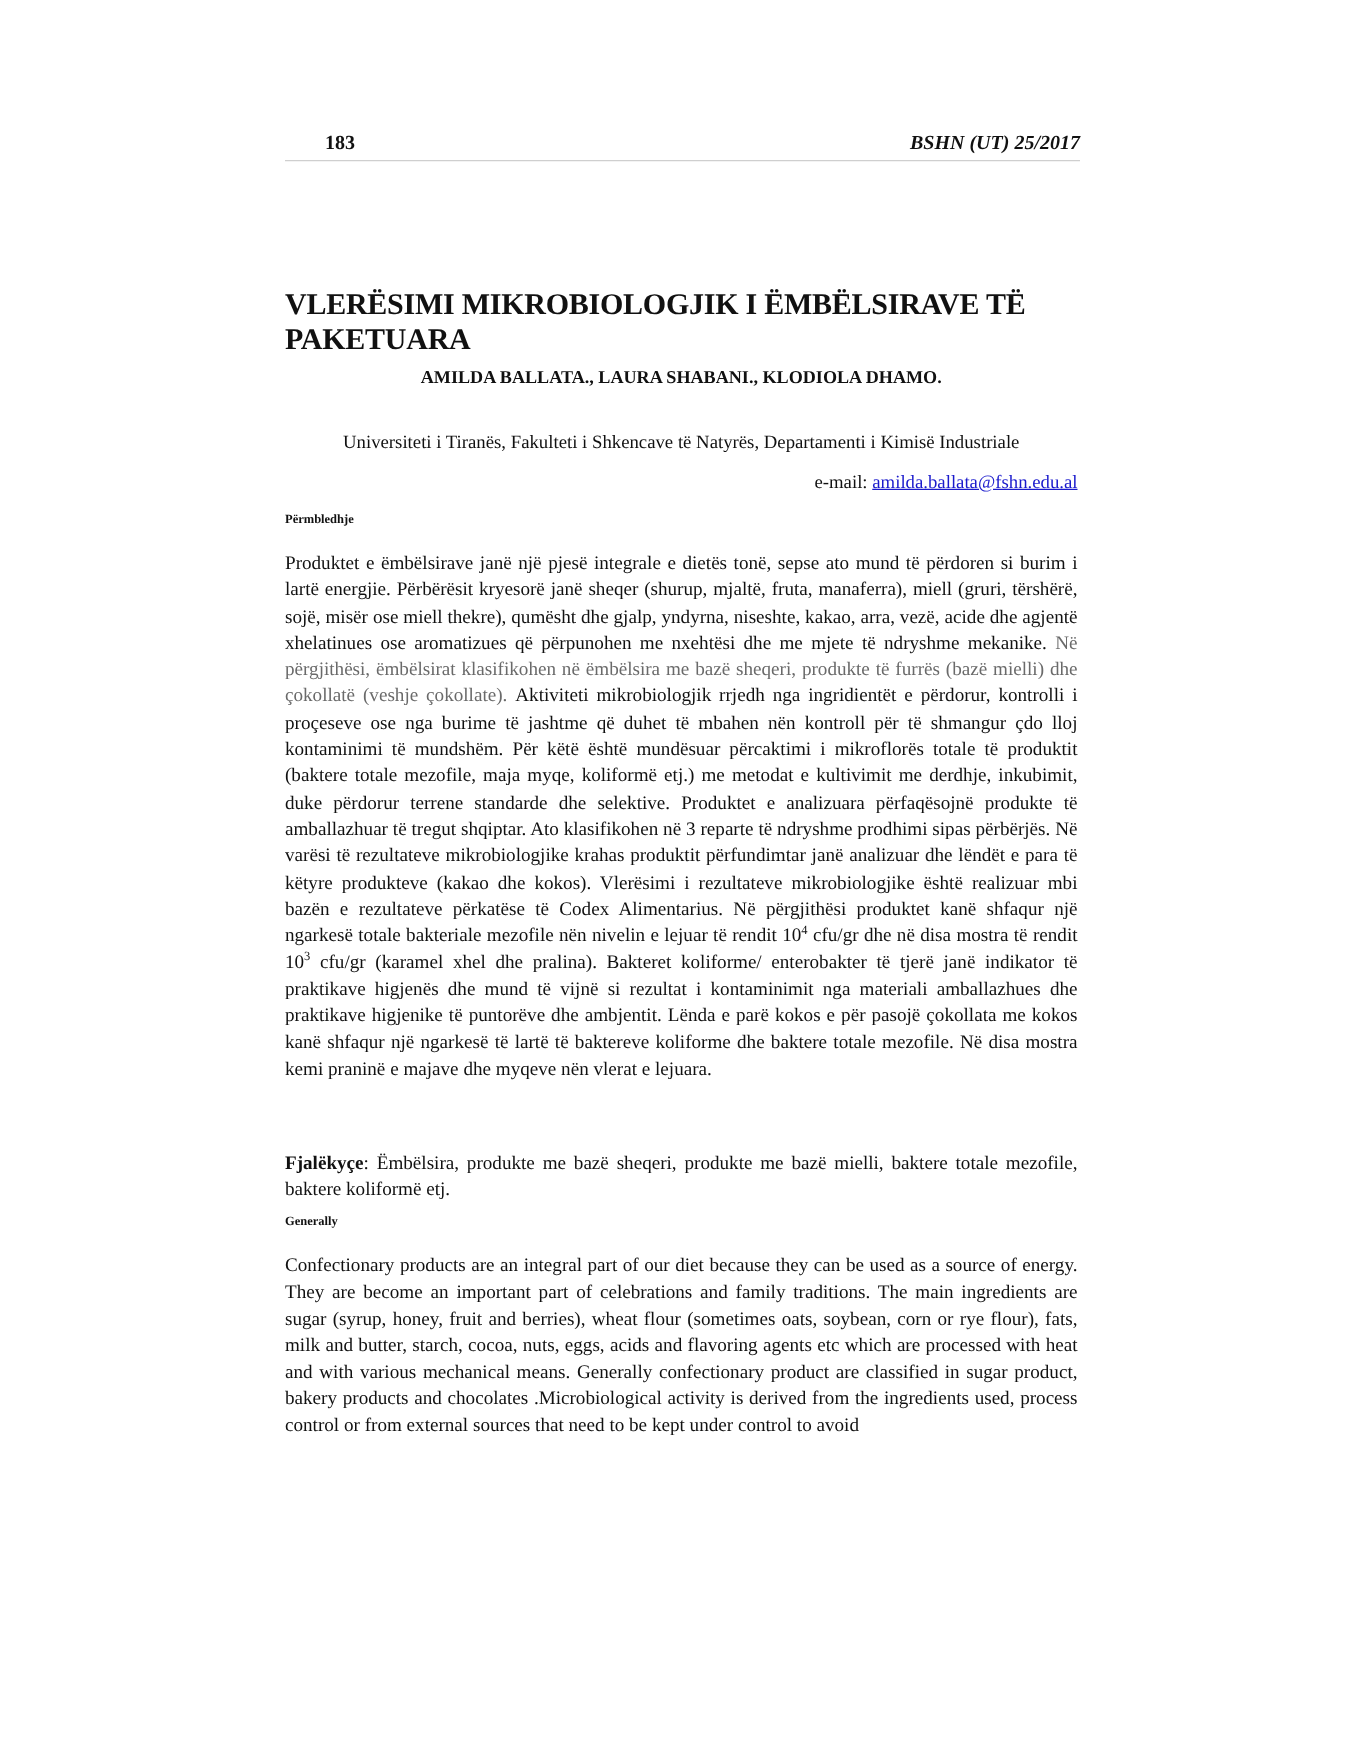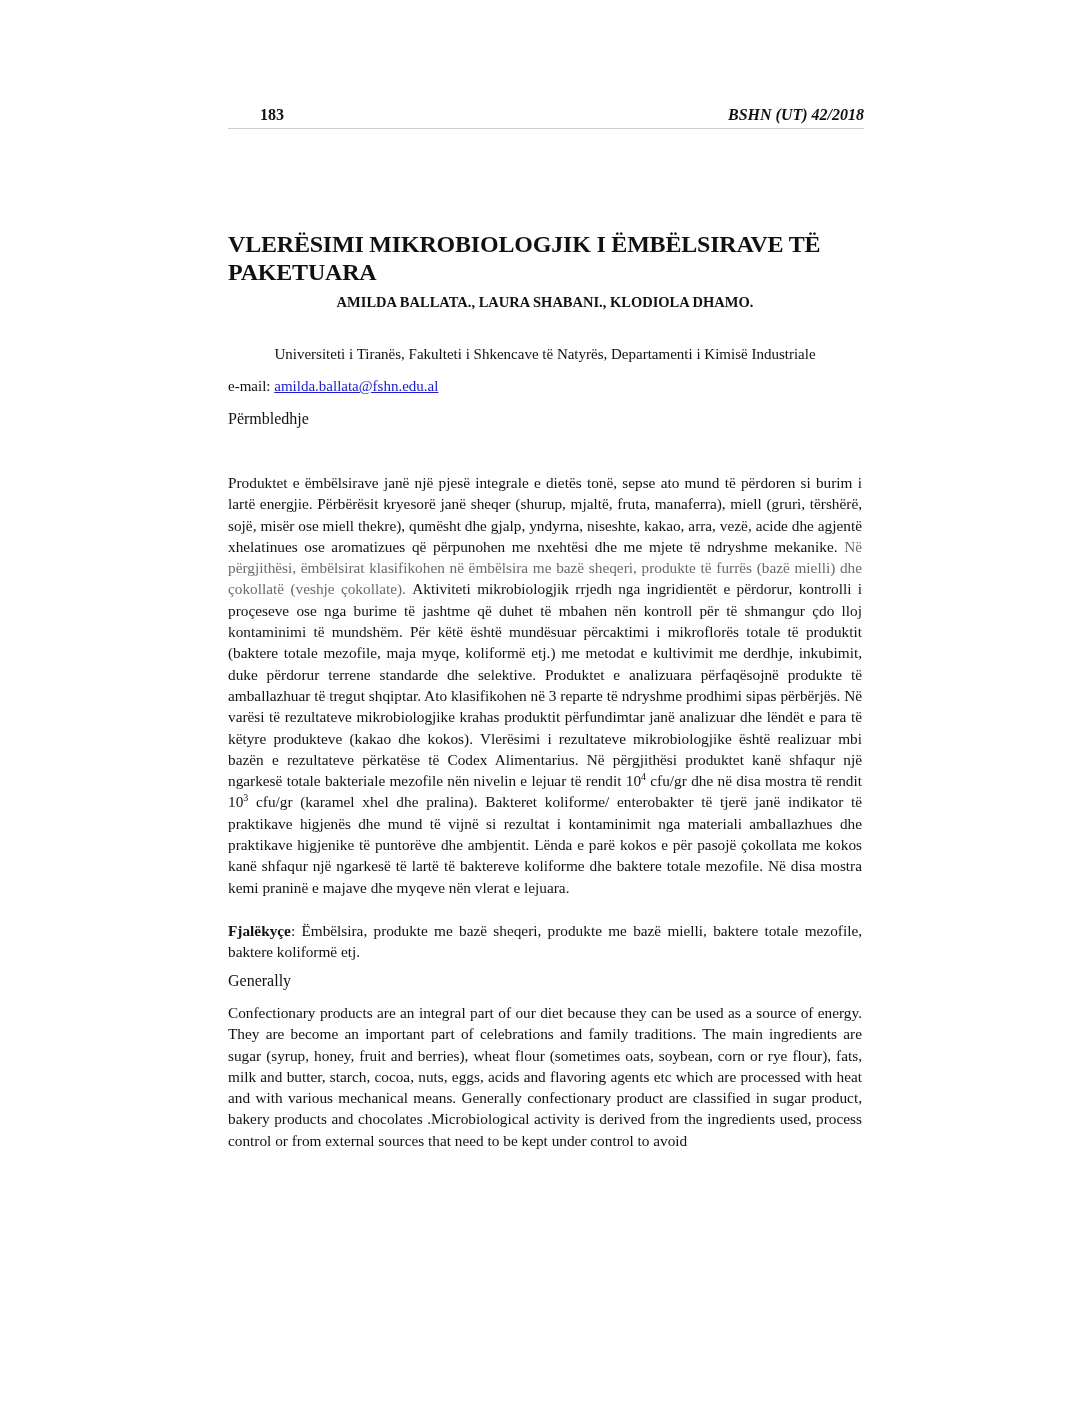--- a/index.html
+++ b/index.html
@@ -9,52 +9,52 @@
   .running-head { position: absolute; top: 106px; left: 0; width: 636px; height: 22px;
                   border-bottom: 1px solid #cfcfcf; font-weight: bold; font-size: 16px; }
   .running-head .pg { position: absolute; left: 0; top: 0; margin-left: 32px; }
   .running-head .journal { position: absolute; right: 0; top: 0; font-style: italic; }
   .title { position: absolute; top: 230px; left: 0; width: 634px; 
            font-weight: bold; font-size: 24px; line-height: 28px; letter-spacing: -0.2px; }
   .authors { position: absolute; top: 294px; left: 0; width: 634px; text-align: center;
              font-weight: bold; font-size: 14.5px; font-family: Liberation Serif, serif; }
   .affil { position: absolute; top: 326px; left: 0; width: 634px; text-align: center;
            font-size: 15px; line-height: 21px; margin-top: 18px; }
-  .email { position: absolute; top: 378px; left: 0; width: 634px; text-align: left; font-size: 15px; }
+  .email { position: absolute; top: 378px; left: 0; width: 634px; text-align: right; font-size: 15px; }
   .email a { color: #1a1acc; text-decoration: underline; }
-  .h { position: absolute; left: 0; font-weight: normal; font-size: 16px; }
+  .h { position: absolute; left: 0; font-weight: bold; font-size: 10px; }
   .para { position: absolute; left: 0; width: 634px; font-size: 15.3px; line-height: 21.3px;
           text-align: justify; }
   .gray { color: #6a6a6a; font-family: "Liberation Serif", serif; }
   sup { font-size: 10px; line-height: 0; }
   .kw-label { font-weight: bold; }
 </style>
 </head>
 <body>
 
 <div class="page">
 
   <div class="running-head">
     <span class="pg">183</span>
-    <span class="journal">BSHN (UT) 42/2018</span>
+    <span class="journal">BSHN (UT) 25/2017</span>
   </div>
 
   <div class="title">VLERËSIMI MIKROBIOLOGJIK I ËMBËLSIRAVE TË PAKETUARA</div>
 
   <div class="authors">AMILDA BALLATA., LAURA SHABANI., KLODIOLA DHAMO.</div>
 
   <div class="affil">Universiteti i Tiranës, Fakulteti i Shkencave të Natyrës, Departamenti i Kimisë Industriale</div>
 
   <div class="email">
     <span>e-mail: </span><a>amilda.ballata@fshn.edu.al</a>
   </div>
 
   <div class="h" style="top:410px;">Përmbledhje</div>
 
-  <div class="para" style="top:440px;margin-top:32px;">
+  <div class="para" style="top:440px;">
     <span>Produktet e ëmbëlsirave janë një pjesë integrale e dietës tonë, sepse ato mund të përdoren si burim i lartë energjie. Përbërësit kryesorë janë sheqer (shurup, mjaltë, fruta, manaferra), miell (gruri, tërshërë, sojë, misër ose miell thekre), qumësht dhe gjalp, yndyrna, niseshte, kakao, arra, vezë, acide dhe agjentë xhelatinues ose aromatizues që përpunohen me nxehtësi dhe me mjete të ndryshme mekanike. </span><span class="gray">Në përgjithësi, ëmbëlsirat klasifikohen në ëmbëlsira me bazë sheqeri, produkte të furrës (bazë mielli) dhe çokollatë (veshje çokollate). </span><span>Aktiviteti mikrobiologjik rrjedh nga ingridientët e përdorur, kontrolli i proçeseve ose nga burime të jashtme që duhet të mbahen nën kontroll për të shmangur çdo lloj kontaminimi të mundshëm. Për këtë është mundësuar përcaktimi i mikroflorës totale të produktit (baktere totale mezofile, maja myqe, koliformë etj.) me metodat e kultivimit me derdhje, inkubimit, duke përdorur terrene standarde dhe selektive. Produktet e analizuara përfaqësojnë produkte të amballazhuar të tregut shqiptar. Ato klasifikohen në 3 reparte të ndryshme prodhimi sipas përbërjës. Në varësi të rezultateve mikrobiologjike krahas produktit përfundimtar janë analizuar dhe lëndët e para të këtyre produkteve (kakao dhe kokos). Vlerësimi i rezultateve mikrobiologjike është realizuar mbi bazën e rezultateve përkatëse të Codex Alimentarius. Në përgjithësi produktet kanë shfaqur një ngarkesë totale bakteriale mezofile nën nivelin e lejuar të rendit 10</span><sup>4</sup><span> cfu/gr dhe në disa mostra të rendit 10</span><sup>3</sup><span> cfu/gr (karamel xhel dhe pralina). Bakteret koliforme/ enterobakter të tjerë janë indikator të praktikave higjenës dhe mund të vijnë si rezultat i kontaminimit nga materiali amballazhues dhe praktikave higjenike të puntorëve dhe ambjentit. Lënda e parë kokos e për pasojë çokollata me kokos kanë shfaqur një ngarkesë të lartë të baktereve koliforme dhe baktere totale mezofile. Në disa mostra kemi praninë e majave dhe myqeve nën vlerat e lejuara.</span>
   </div>
 
   <div class="para" style="top:920px;">
     <span class="kw-label">Fjalëkyçe</span><span>: </span><span>Ëmbëlsira, produkte me bazë sheqeri, produkte me bazë mielli, baktere totale mezofile, baktere koliformë etj.</span>
   </div>
 
   <div class="h" style="top:972px;">Generally</div>
 
   <div class="para" style="top:1002px;">Confectionary products are an integral part of our diet because they can be used as a source of energy. They are become an important part of celebrations and family traditions. The main ingredients are sugar (syrup, honey, fruit and berries), wheat flour (sometimes oats, soybean, corn or rye flour), fats, milk and butter, starch, cocoa, nuts, eggs, acids and flavoring agents etc which are processed with heat and with various mechanical means. Generally confectionary product are classified in sugar product, bakery products and chocolates .Microbiological activity is derived from the ingredients used, process control or from external sources that need to be kept under control to avoid</div>

